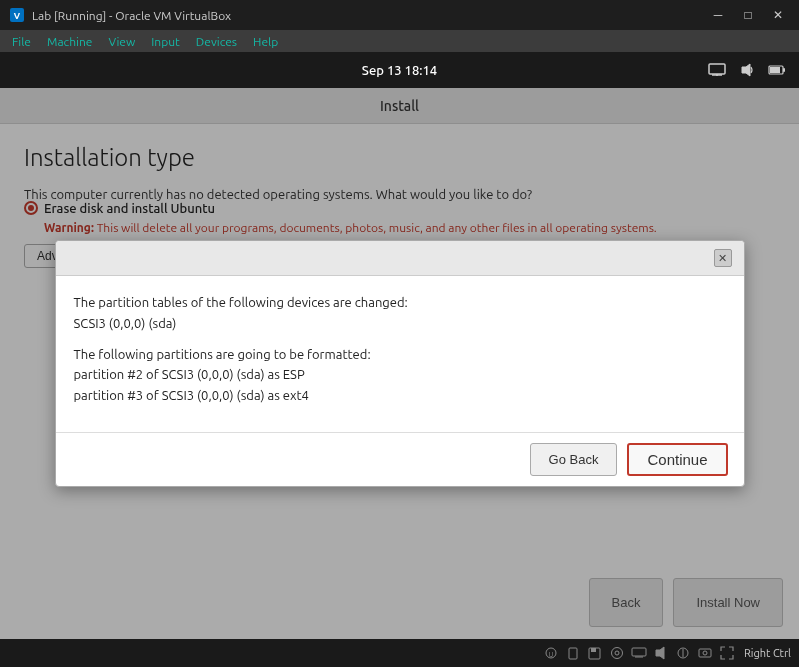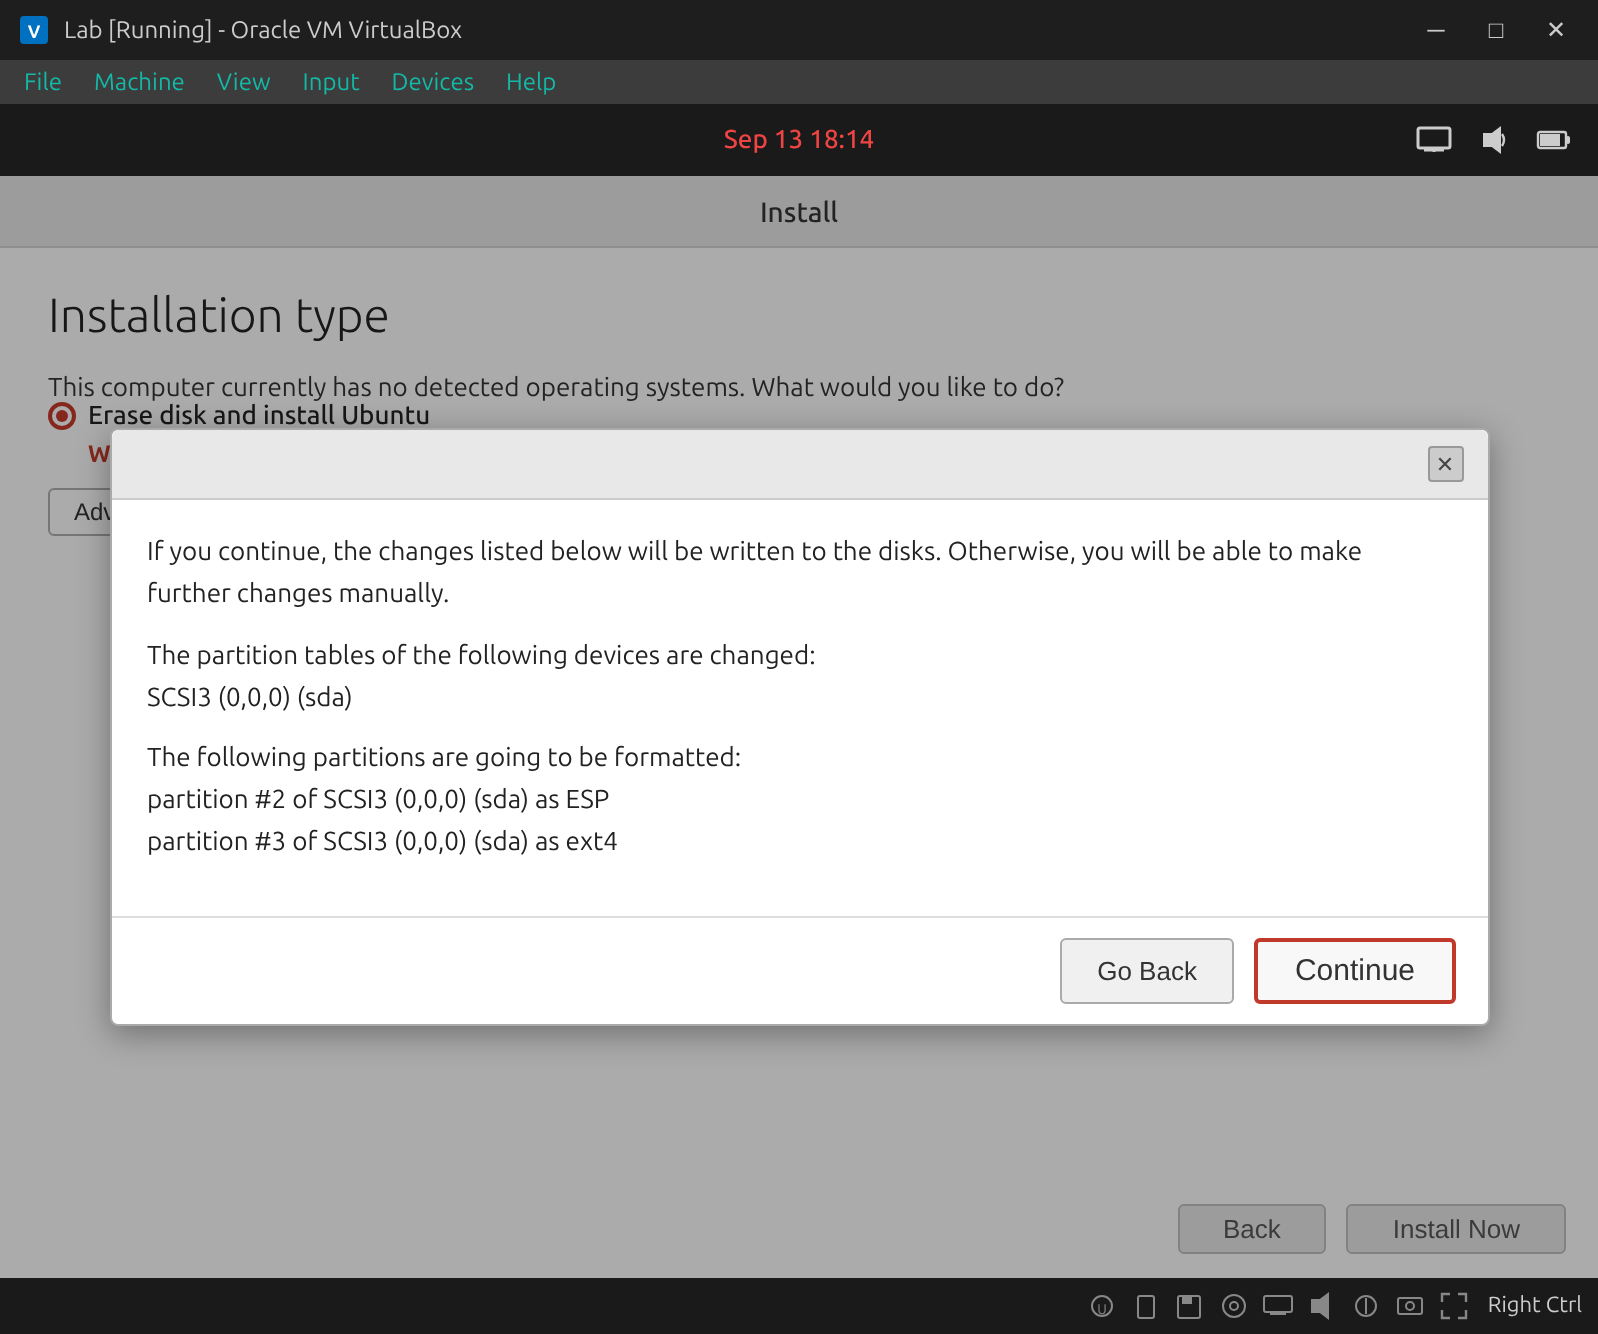--- a/index.html
+++ b/index.html
@@ -68,21 +68,21 @@
     }
 
     
     .vm-topbar {
       background: #1a1a1a;
       height: 36px;
       display: flex;
       align-items: center;
       justify-content: space-between;
       padding: 12px 12px;
-      color: #ef4444;
+      color: #ffffff;
       font-size: 13px;
     }
     .vm-topbar-center { font-weight: 500; }
     .vm-topbar-icons {
       display: flex;
       gap: 10px;
       align-items: center;
     }
     .vm-icon {
       width: 20px;
@@ -303,21 +303,21 @@
 
     
     .bottom-nav-row {
       position: absolute;
       bottom: 12px;
       right: 16px;
       display: flex;
       gap: 10px;
     }
     .bottom-nav-btn {
-      padding: 4px 22px;
+      padding: 16px 22px;
       background: #e0e0e0;
       border: 1px solid #bbb;
       border-radius: 3px;
       font-size: 13px;
       color: #555;
       cursor: pointer;
     }
   </style>
 </head>
 <body>
@@ -405,21 +405,20 @@
     </div>
   </div>
 
   <div class="dialog-overlay">
     <div class="dialog">
       <div class="dialog-header">
         <div style="width:24px"></div>
         <div class="dialog-close-btn">✕</div>
       </div>
       <div class="dialog-body">
-        <p>If you continue, the changes listed below will be written to the disks. Otherwise, you will be able to make further changes manually.</p>
         <p>
           <span>The partition tables of the following devices are changed:</span><br>
           <span>SCSI3 (0,0,0) (sda)</span>
         </p>
         <p>
           <span>The following partitions are going to be formatted:</span><br>
           <span>partition #2 of SCSI3 (0,0,0) (sda) as ESP</span><br>
           <span>partition #3 of SCSI3 (0,0,0) (sda) as ext4</span>
         </p>
       </div>

